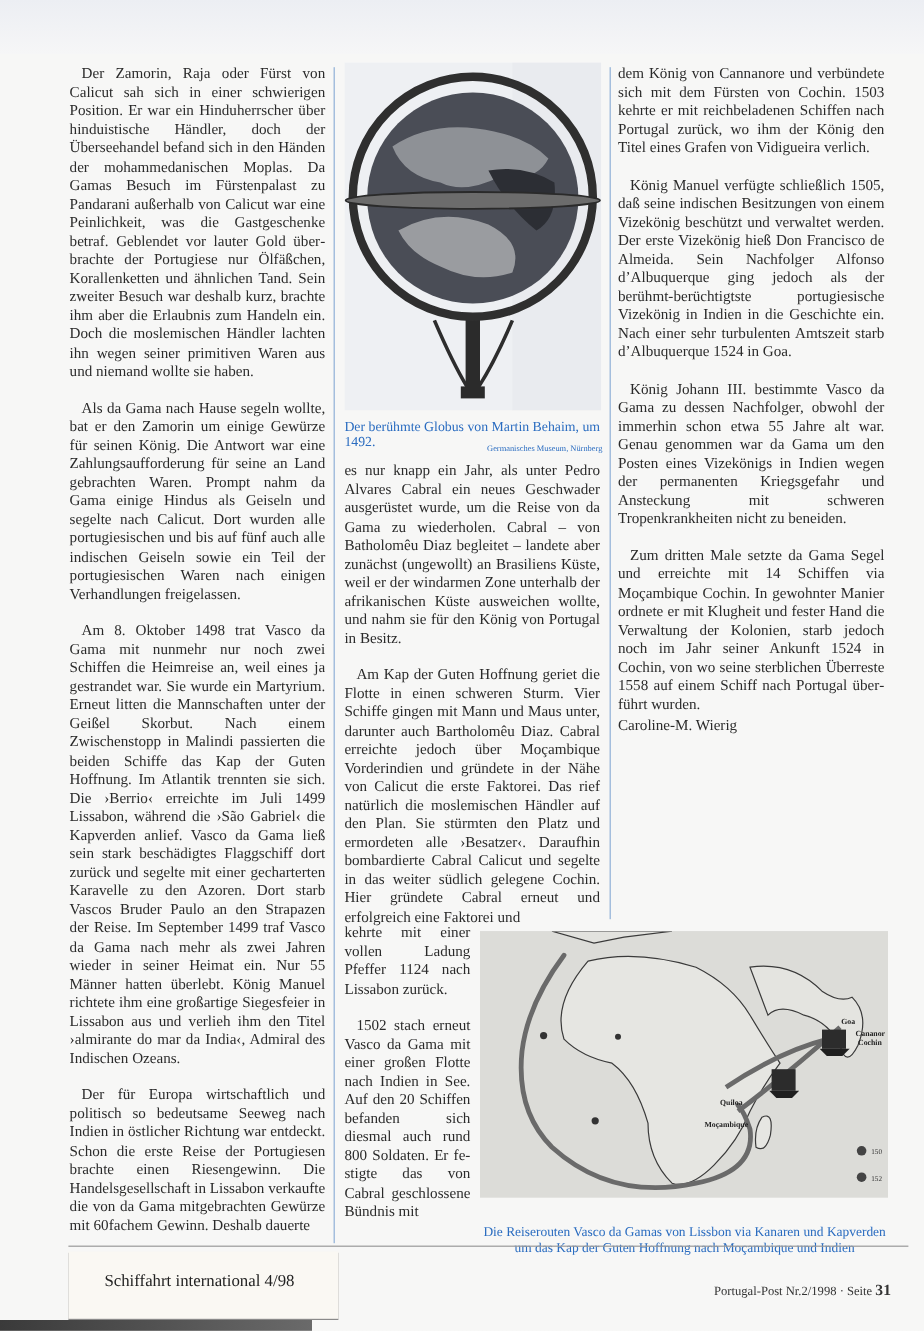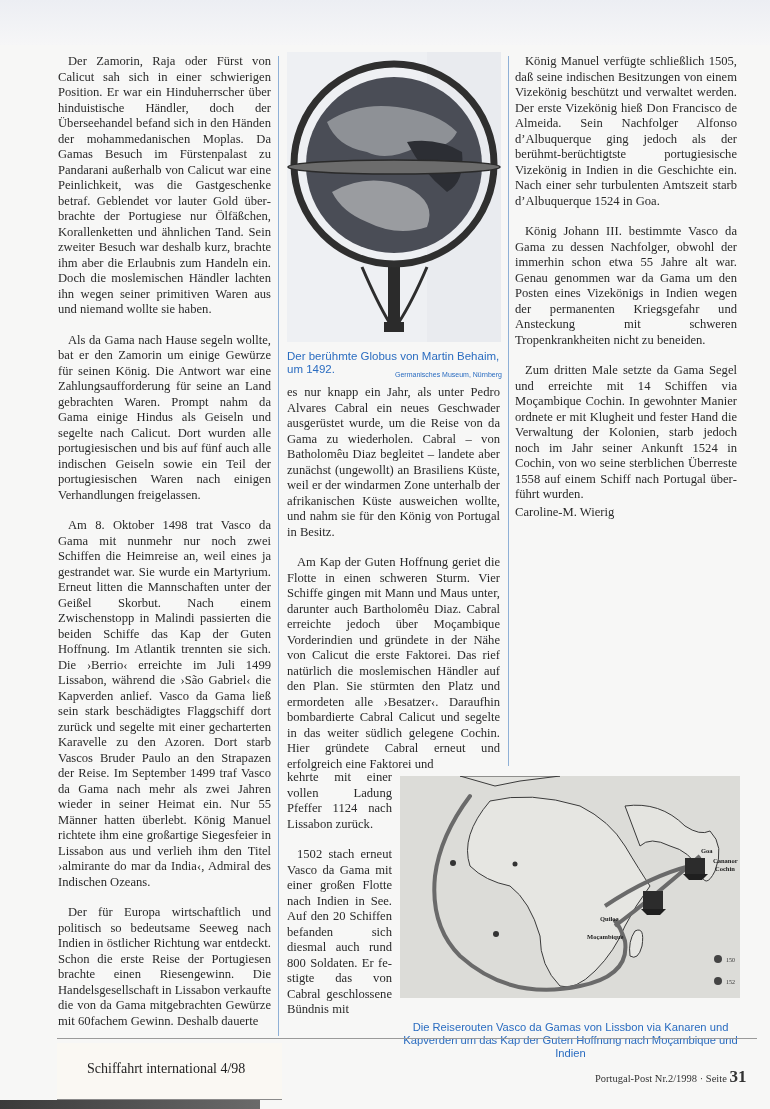--- a/index.html
+++ b/index.html
@@ -36,21 +36,21 @@
     position: absolute; width: 1px; background: #8fb0d6;
   }
   #rule1 { left: 278px; top: 56px; height: 980px; }
   #rule2 { left: 508px; top: 56px; height: 710px; }
 
   .globe-box {
     position: absolute; left: 287px; top: 52px; width: 214px; height: 290px;
   }
   .caption-blue {
     position: absolute; color: #2a6cc0;
-    font-family: Liberation Sans, sans-serif;
+    font-family: Liberation Serif, serif;
   }
   #globe-caption { left: 287px; top: 350px; width: 215px; font-size: 11.5px; line-height: 13px; }
   #globe-caption .credit { float: right; font-size: 7px; margin-top: 5px; }
 
   .map-box {
     position: absolute; left: 400px; top: 776px; width: 340px; height: 222px;
     background: #d9d9d6; overflow: hidden;
   }
   #map-caption {
     left: 398px; top: 1008px; width: 345px; font-size: 11.2px; line-height: 13px;
@@ -64,21 +64,21 @@
     position: absolute; left: 57px; top: 1043px; width: 225px; height: 56px;
     background: #faf8f3; box-shadow: 0 1px 0 #8a8a8a;
   }
   .footer-left span {
     position: absolute; left: 30px; top: 18px; font-size: 14px; color: #222;
   }
   .footer-right {
     position: absolute; left: 595px; top: 1067px; font-size: 10.5px; color: #333;
     font-family: "Liberation Serif", serif;
   }
-  .footer-right b { font-size: 17px; }
+  .footer-right b { font-size: 13px; }
   .bottom-edge {
     position: absolute; left: 0; top: 1100px; width: 260px; height: 9px;
     background: linear-gradient(90deg,#3a3a3a,#6a6a6a);
   }
   .mid-rule {
     position: absolute; left: 57px; top: 1038px; width: 700px; height: 1px; background: #9a9a9a;
   }
 </style>
 </head>
 <body>
@@ -124,20 +124,21 @@
   <div class="col" id="col2">
     <p class="noindent">es nur knapp ein Jahr, als unter Pedro Alvares Cabral ein neues Geschwa­der ausgerüstet wurde, um die Reise von da Gama zu wiederholen. Cabral – von Batholomêu Diaz begleitet – landete aber zunächst (ungewollt) an Brasiliens Küste, weil er der windar­men Zone unterhalb der afrikani­schen Küste ausweichen wollte, und nahm sie für den König von Portu­gal in Besitz.</p>
     <p>Am Kap der Guten Hoffnung geriet die Flotte in einen schweren Sturm. Vier Schiffe gingen mit Mann und Maus unter, darunter auch Bartho­lomêu Diaz. Cabral erreichte jedoch über Moçambique Vorderindien und gründete in der Nähe von Calicut die erste Faktorei. Das rief natürlich die moslemischen Händler auf den Plan. Sie stürmten den Platz und ermorde­ten alle ›Besatzer‹. Daraufhin bom­bardierte Cabral Calicut und segelte in das weiter südlich gelegene Cochin. Hier gründete Cabral erneut und erfolgreich eine Faktorei und</p>
   </div>
   <div class="col" id="col2b">
     <p class="noindent">kehrte mit einer vollen Ladung Pfeffer 1124 nach Lissabon zurück.</p>
     <p>1502 stach erneut Vasco da Gama mit einer großen Flotte nach Indien in See. Auf den 20 Schiffen befan­den sich diesmal auch rund 800 Soldaten. Er fe­stigte das von Cabral geschlos­sene Bündnis mit</p>
   </div>
 
   <div class="col" id="col3">
+    <p class="noindent">dem König von Cannanore und ver­bündete sich mit dem Fürsten von Cochin. 1503 kehrte er mit reichbe­ladenen Schiffen nach Portugal zurück, wo ihm der König den Titel eines Grafen von Vidigueira ver­lich.</p>
     <p>König Manuel verfügte schließlich 1505, daß seine indischen Besitzun­gen von einem Vizekönig beschützt und verwaltet werden. Der erste Vizekönig hieß Don Francisco de Almeida. Sein Nachfolger Alfonso d’Albuquerque ging jedoch als der berühmt-berüchtigtste portugiesische Vizekönig in Indien in die Geschichte ein. Nach einer sehr tur­bulenten Amtszeit starb d’Albuquer­que 1524 in Goa.</p>
     <p>König Johann III. bestimmte Vasco da Gama zu dessen Nachfolger, obwohl der immerhin schon etwa 55 Jahre alt war. Genau genommen war da Gama um den Posten eines Vizekönigs in Indien wegen der permanenten Kriegsgefahr und Ansteckung mit schweren Tropenkrankheiten nicht zu be­neiden.</p>
     <p>Zum dritten Male setzte da Gama Segel und erreichte mit 14 Schiffen via Moçambique Cochin. In gewohn­ter Manier ordnete er mit Klugheit und fester Hand die Verwaltung der Kolonien, starb jedoch noch im Jahr seiner Ankunft 1524 in Cochin, von wo seine sterblichen Überreste 1558 auf einem Schiff nach Portugal über­führt wurden.</p>
     <div class="signature">Caroline-M. Wierig</div>
   </div>
 
   <div class="map-box">
     <svg width="340" height="222" viewBox="0 0 340 222">
       <rect width="340" height="222" fill="#dcdcd8"></rect>
 

